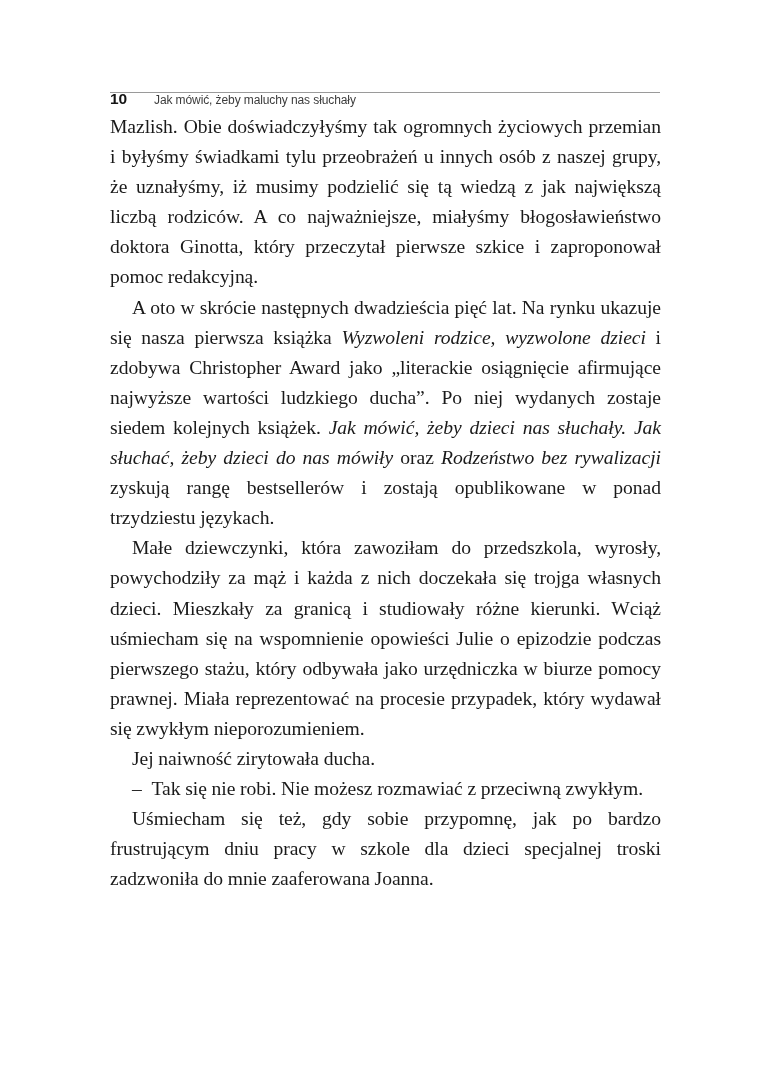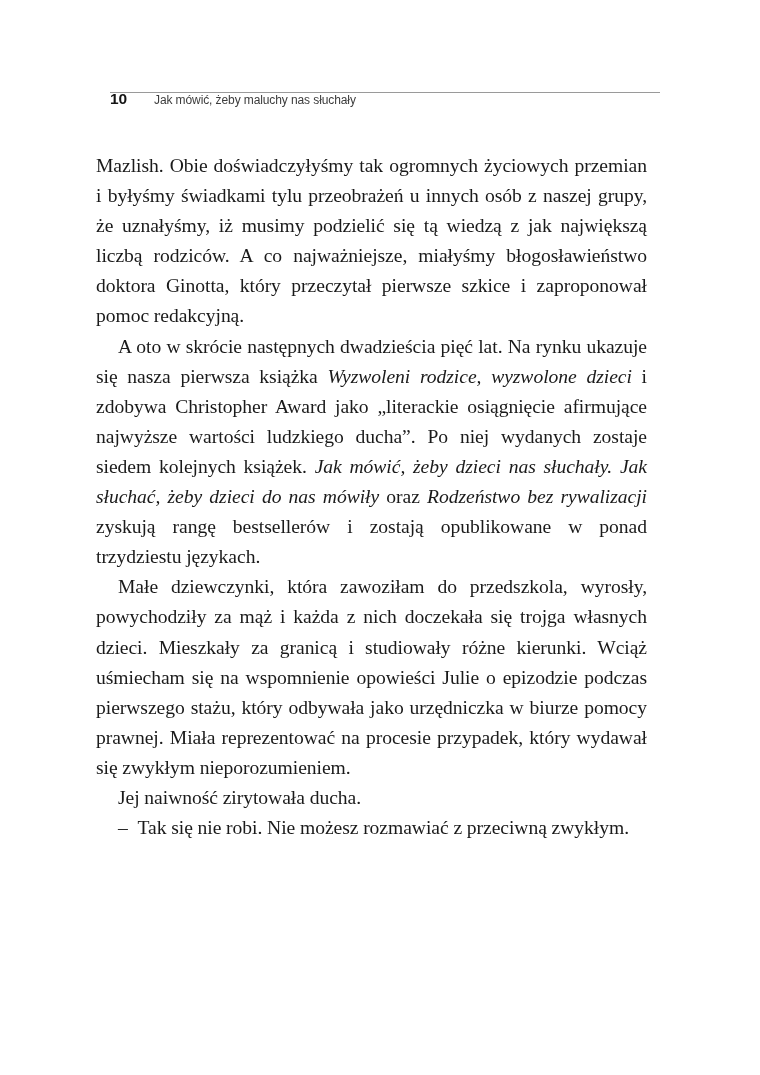--- a/index.html
+++ b/index.html
@@ -52,24 +52,23 @@
     left: 110px;
     top: 92px;
     width: 550px;
     height: 1px;
     background: #9a9a9a;
   }
 
   
   .textblock {
     position: absolute;
-    left: 96px;
+    left: 110px;
     top: 112px;
     width: 551px;
-    margin-top: 39px;
   }
 
   .para {
     margin: 0;
     font-size: 19.6px;
     line-height: 30.1px;
     text-align: justify;
     text-align-last: left;
     hyphens: manual;
     letter-spacing: -0.05px;
@@ -98,15 +97,16 @@
     <span class="head-title">Jak mówić, żeby maluchy nas słuchały</span>
   </div>
   <div class="head-rule"></div>
 
   <div class="textblock">
     <p class="para noindent">Mazlish. Obie doświadczyłyśmy tak ogromnych życiowych przemian i byłyśmy świadkami tylu przeobrażeń u innych osób z naszej grupy, że uznałyśmy, iż musimy podzielić się tą wiedzą z jak największą liczbą rodziców. A co najważniejsze, miałyśmy błogosławieństwo doktora Ginotta, który przeczytał pierwsze szkice i zaproponował pomoc redakcyjną.</p>
     <p class="para indent" id="p2"><span>A oto w skrócie następnych dwadzieścia pięć lat. Na rynku ukazuje się nasza pierwsza książka </span><i>Wyzwoleni rodzice, wyzwolone dzieci</i><span> i zdobywa Christopher Award jako „literackie osiągnięcie afirmujące najwyższe wartości ludzkiego ducha”. Po niej wydanych zostaje siedem kolejnych książek. </span><i>Jak mówić, żeby dzieci nas słuchały. Jak słuchać, żeby dzieci do nas mówiły</i><span> oraz </span><i>Rodzeństwo bez rywalizacji</i><span> zyskują rangę bestsellerów i zostają opublikowane w ponad trzydziestu językach.</span></p>
     <p class="para indent">Małe dziewczynki, która zawoziłam do przedszkola, wyrosły, powychodziły za mąż i każda z nich doczekała się trojga własnych dzieci. Mieszkały za granicą i studiowały różne kierunki. Wciąż uśmiecham się na wspomnienie opowieści Julie o epizodzie podczas pierwszego stażu, który odbywała jako urzędniczka w biurze pomocy prawnej. Miała reprezentować na procesie przypadek, który wydawał się zwykłym nieporozumieniem.</p>
     <p class="para indent">Jej naiwność zirytowała ducha.</p>
     <p class="para indent" id="p6"><span class="dash">– </span><span>Tak się nie robi. Nie możesz rozmawiać z przeciwną zwykłym.</span></p>
+    <p class="para indent">Uśmiecham się też, gdy sobie przypomnę, jak po bardzo frustrującym dniu pracy w szkole dla dzieci specjalnej troski zadzwoniła do mnie zaaferowana Joanna.</p>
   </div>
 
 </div>
 
 </body></html>

